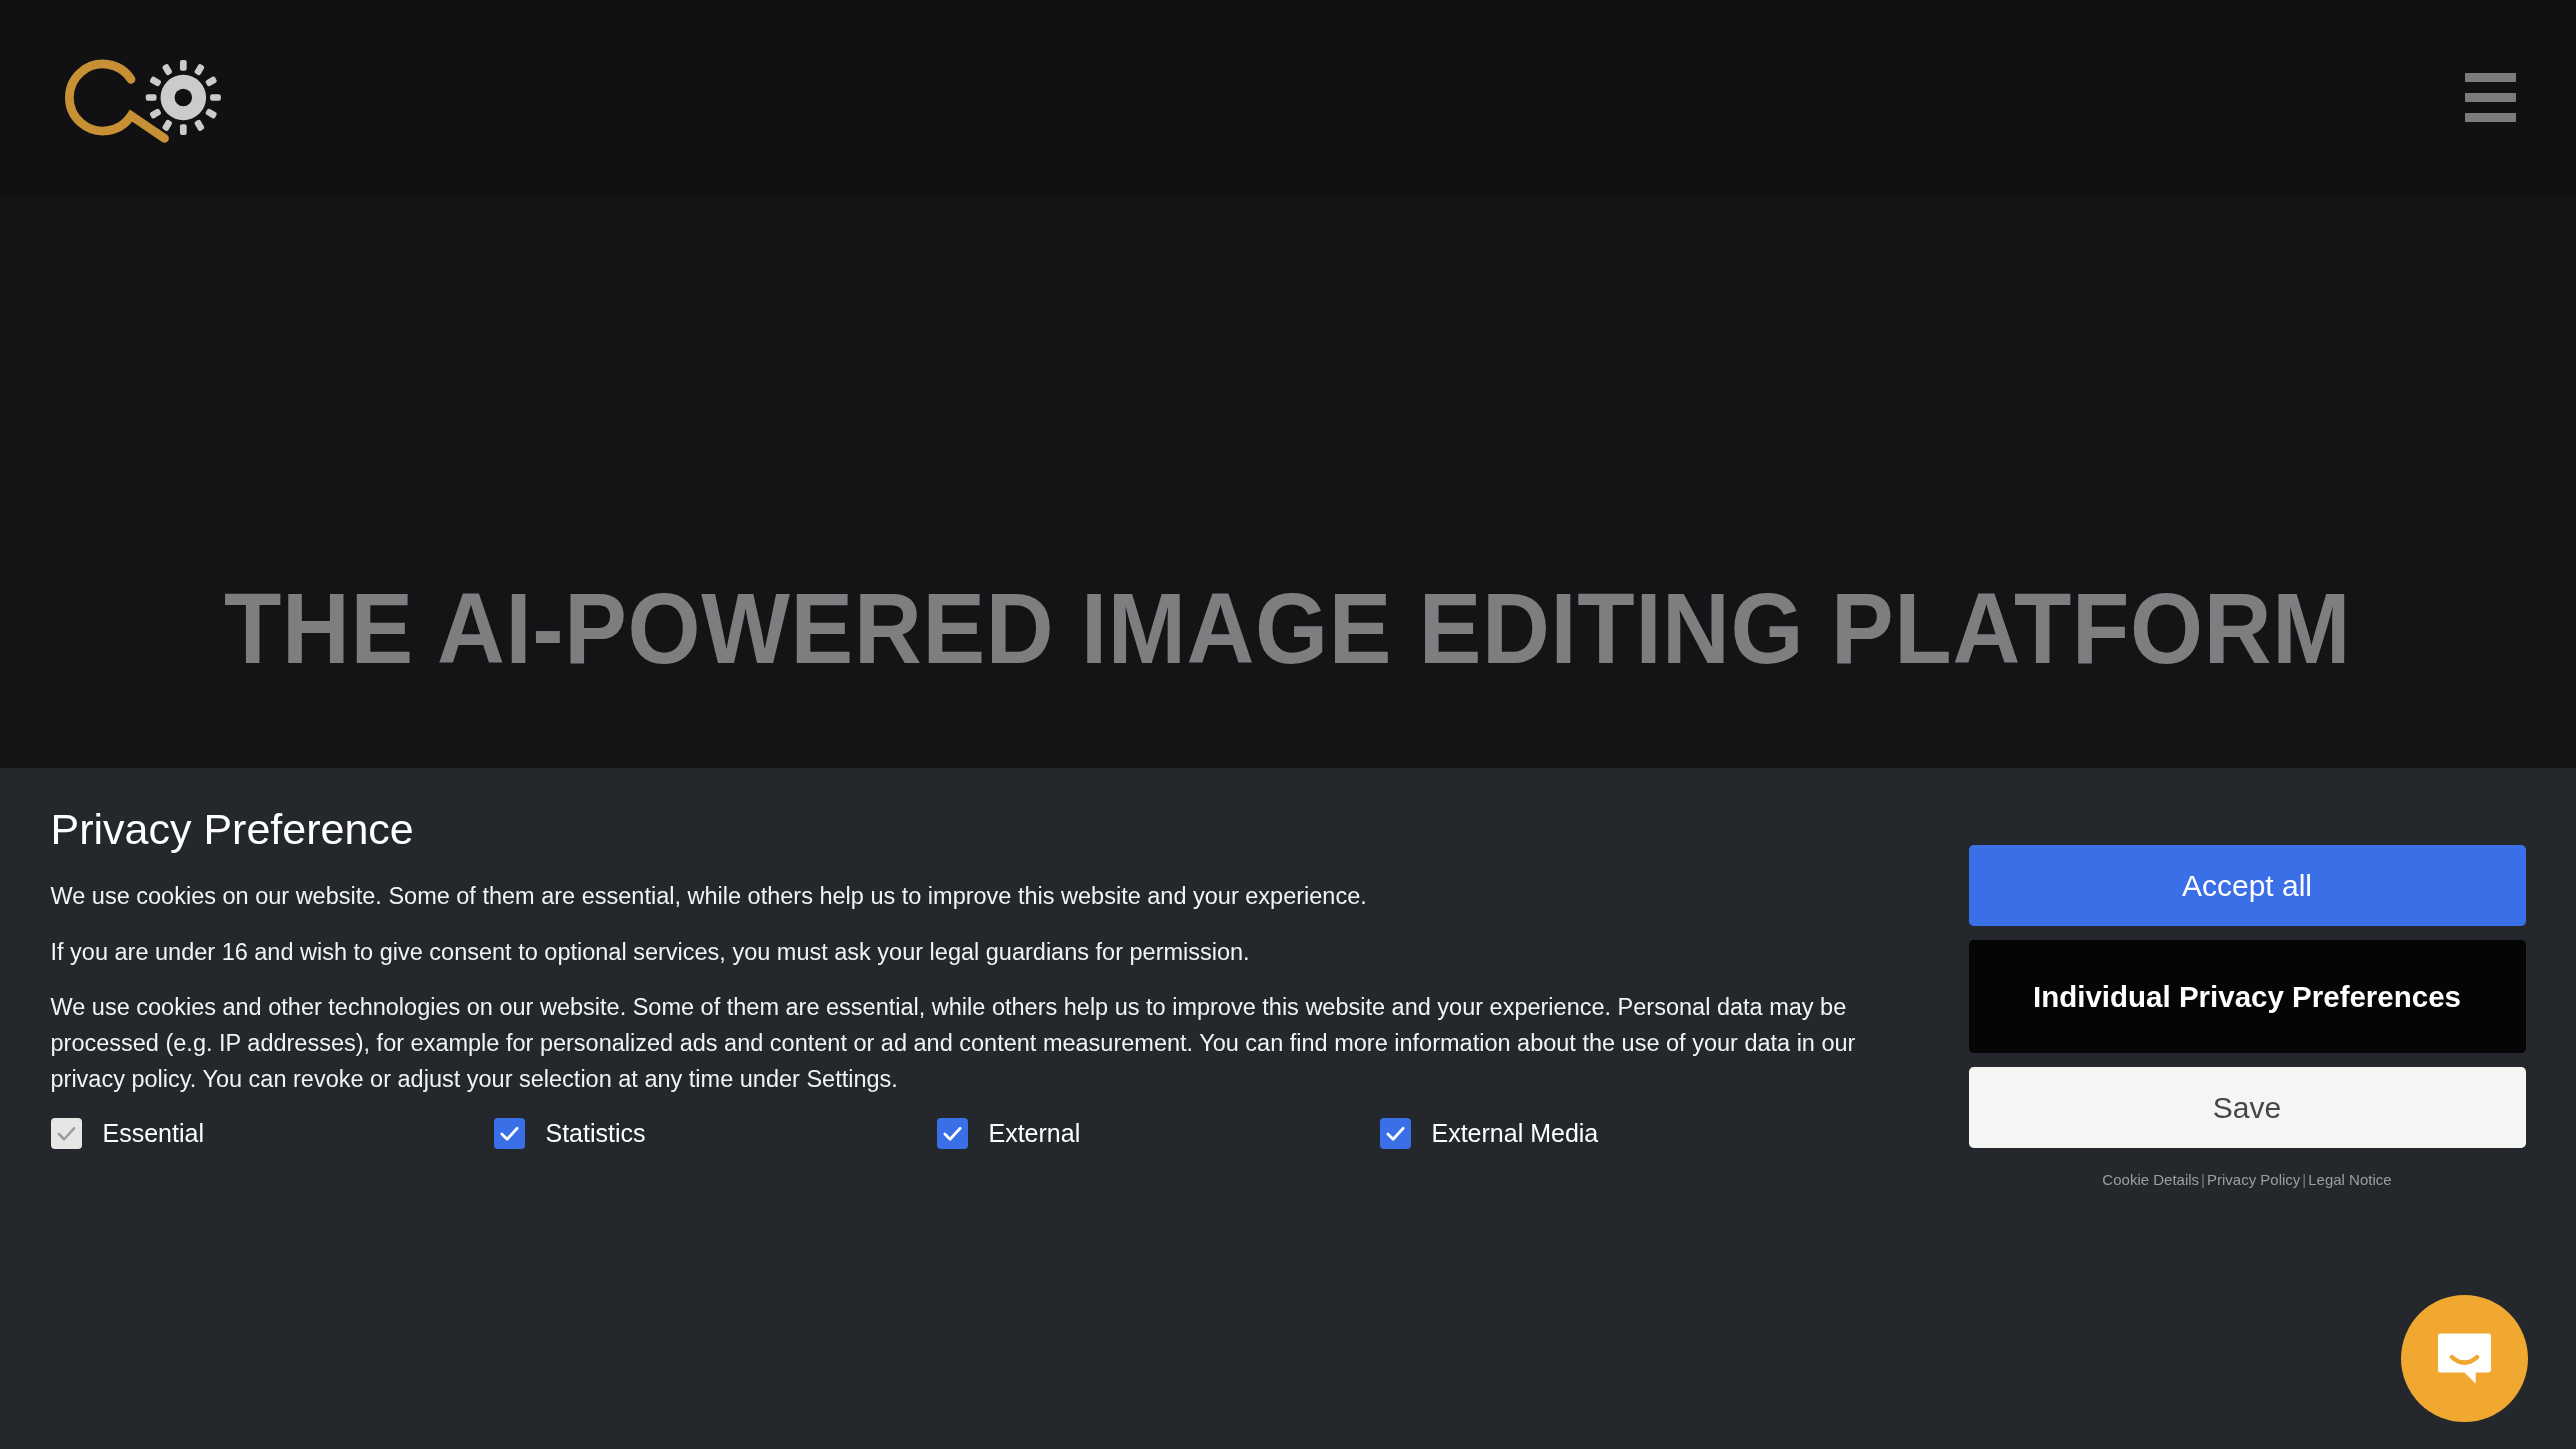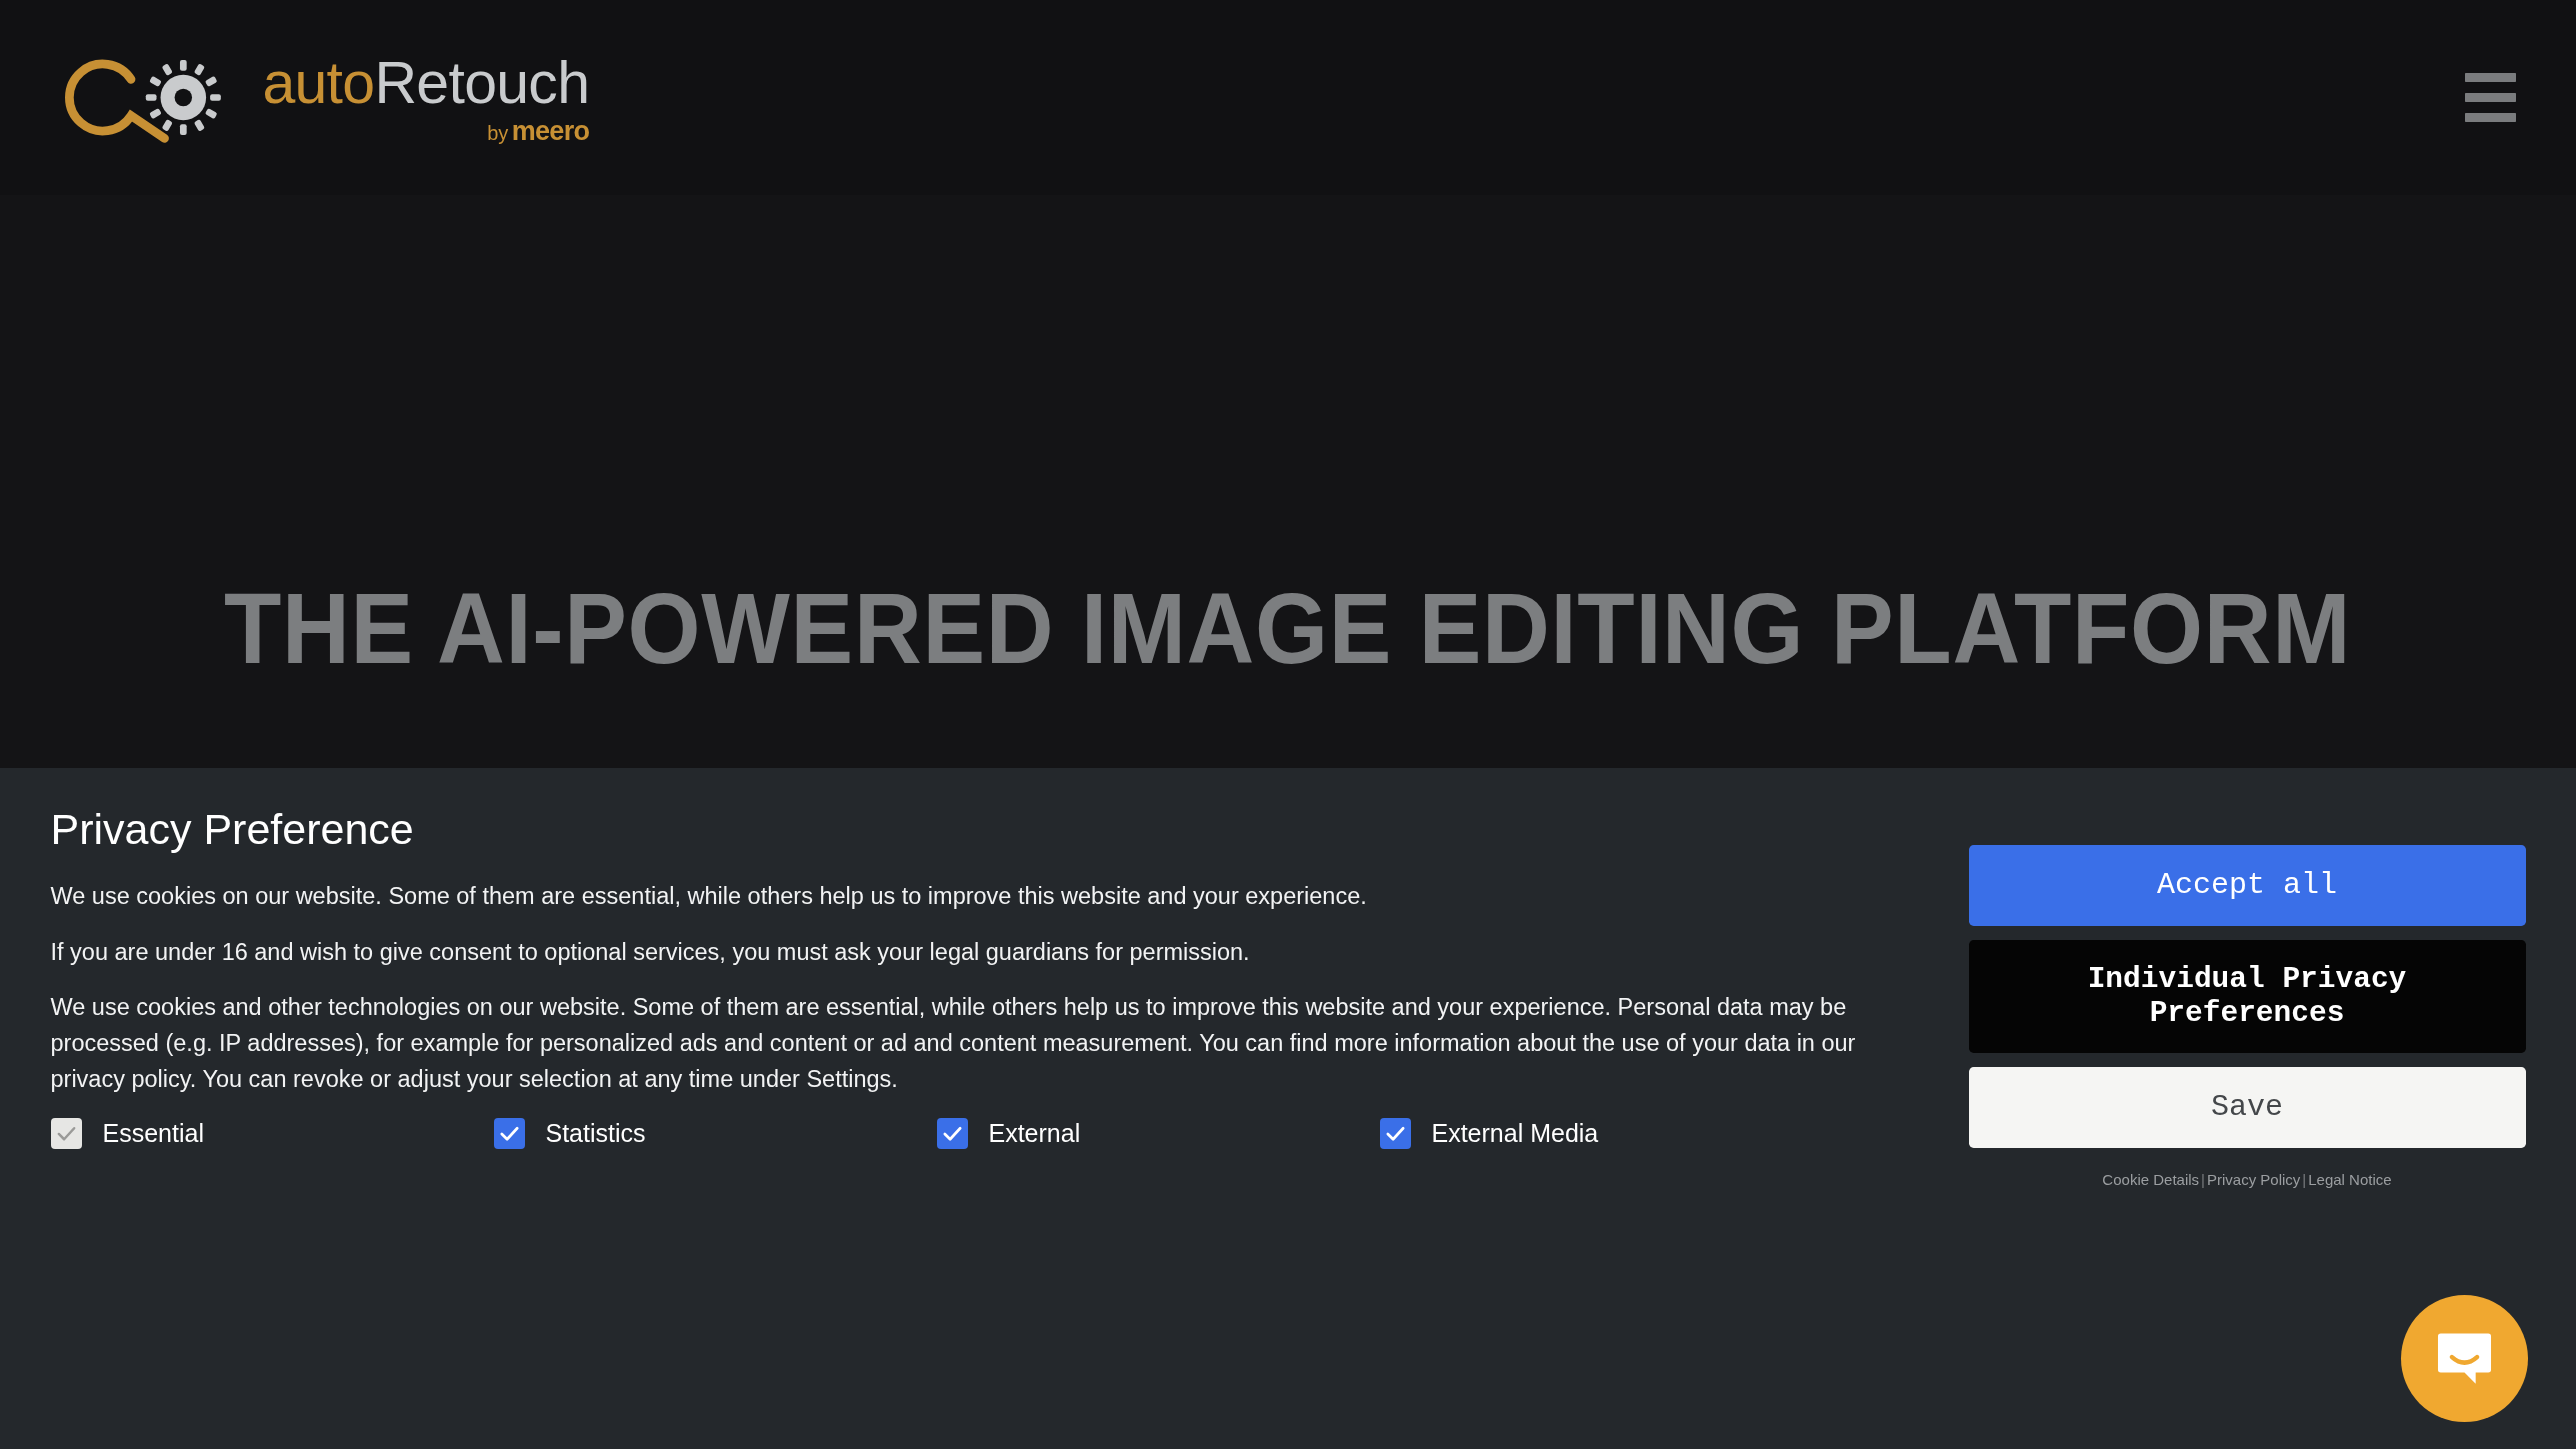--- a/index.html
+++ b/index.html
@@ -190,21 +190,21 @@
     flex: none;
     display: flex;
     flex-direction: column;
     gap: 14px;
     padding-top: 37px;
   }
   .cb-btn {
     height: 81px;
     border: 0;
     border-radius: 4.7px;
-    font-family: Liberation Mono, monospace;
+    font-family: Liberation Sans, sans-serif;
     font-size: 30px;
     cursor: pointer;
     display: flex;
     align-items: center;
     justify-content: center;
     text-align: center;
     line-height: 1.12;
     padding: 0 17px;
     box-sizing: border-box;
   }
@@ -283,27 +283,20 @@
           <rect x="191" y="34" width="10" height="16" rx="3" transform="rotate(60 196 90)"></rect>
           <rect x="191" y="34" width="10" height="16" rx="3" transform="rotate(120 196 90)"></rect>
           <rect x="191" y="34" width="10" height="16" rx="3" transform="rotate(150 196 90)"></rect>
           <rect x="191" y="34" width="10" height="16" rx="3" transform="rotate(210 196 90)"></rect>
           <rect x="191" y="34" width="10" height="16" rx="3" transform="rotate(240 196 90)"></rect>
           <rect x="191" y="34" width="10" height="16" rx="3" transform="rotate(300 196 90)"></rect>
           <rect x="191" y="34" width="10" height="16" rx="3" transform="rotate(330 196 90)"></rect>
         </g>
       </svg>
 
-      <div class="brand-text">
-        <div class="brand-word"><span class="auto">auto</span><span class="retouch">Retouch</span></div>
-        <div class="brand-sub">
-          <span class="by">by</span>
-          <span class="meero">meero</span>
-        </div>
-      </div>
     </div>
 
     <button class="menu-button" aria-label="Menu">
       <span class="bar"></span>
       <span class="bar"></span>
       <span class="bar"></span>
     </button>
   </div>
 
   <div class="hero">

